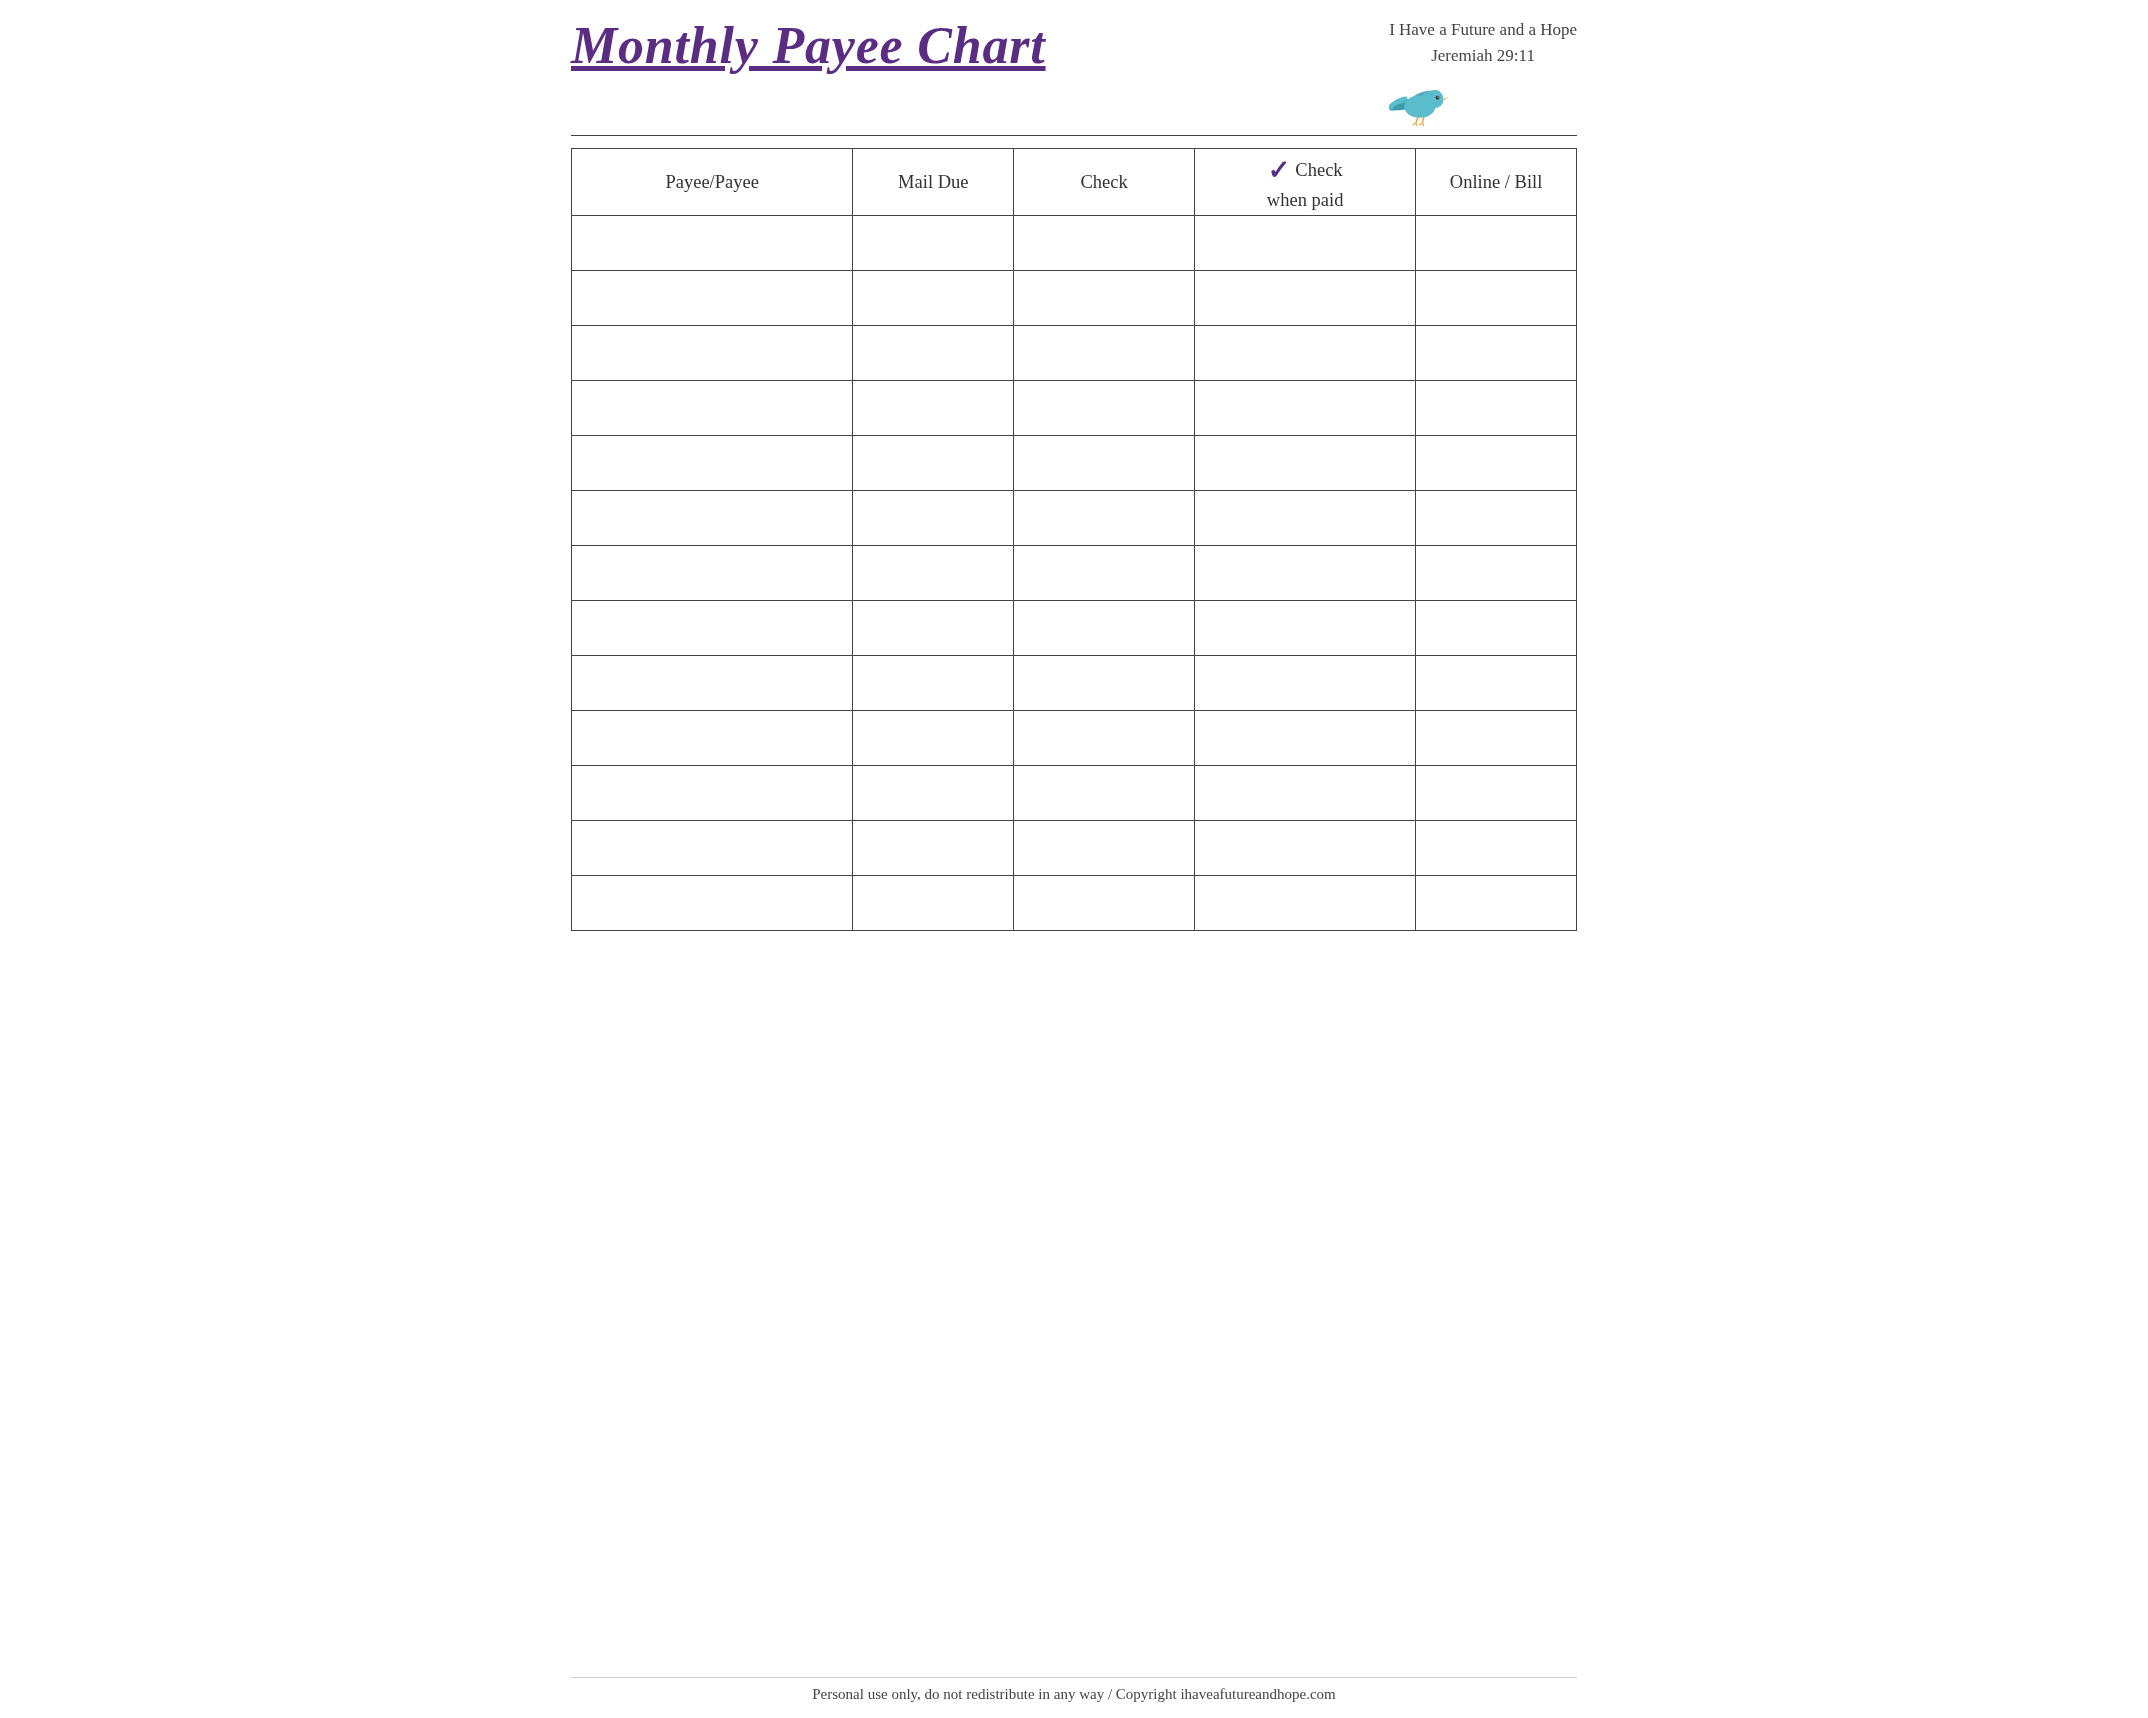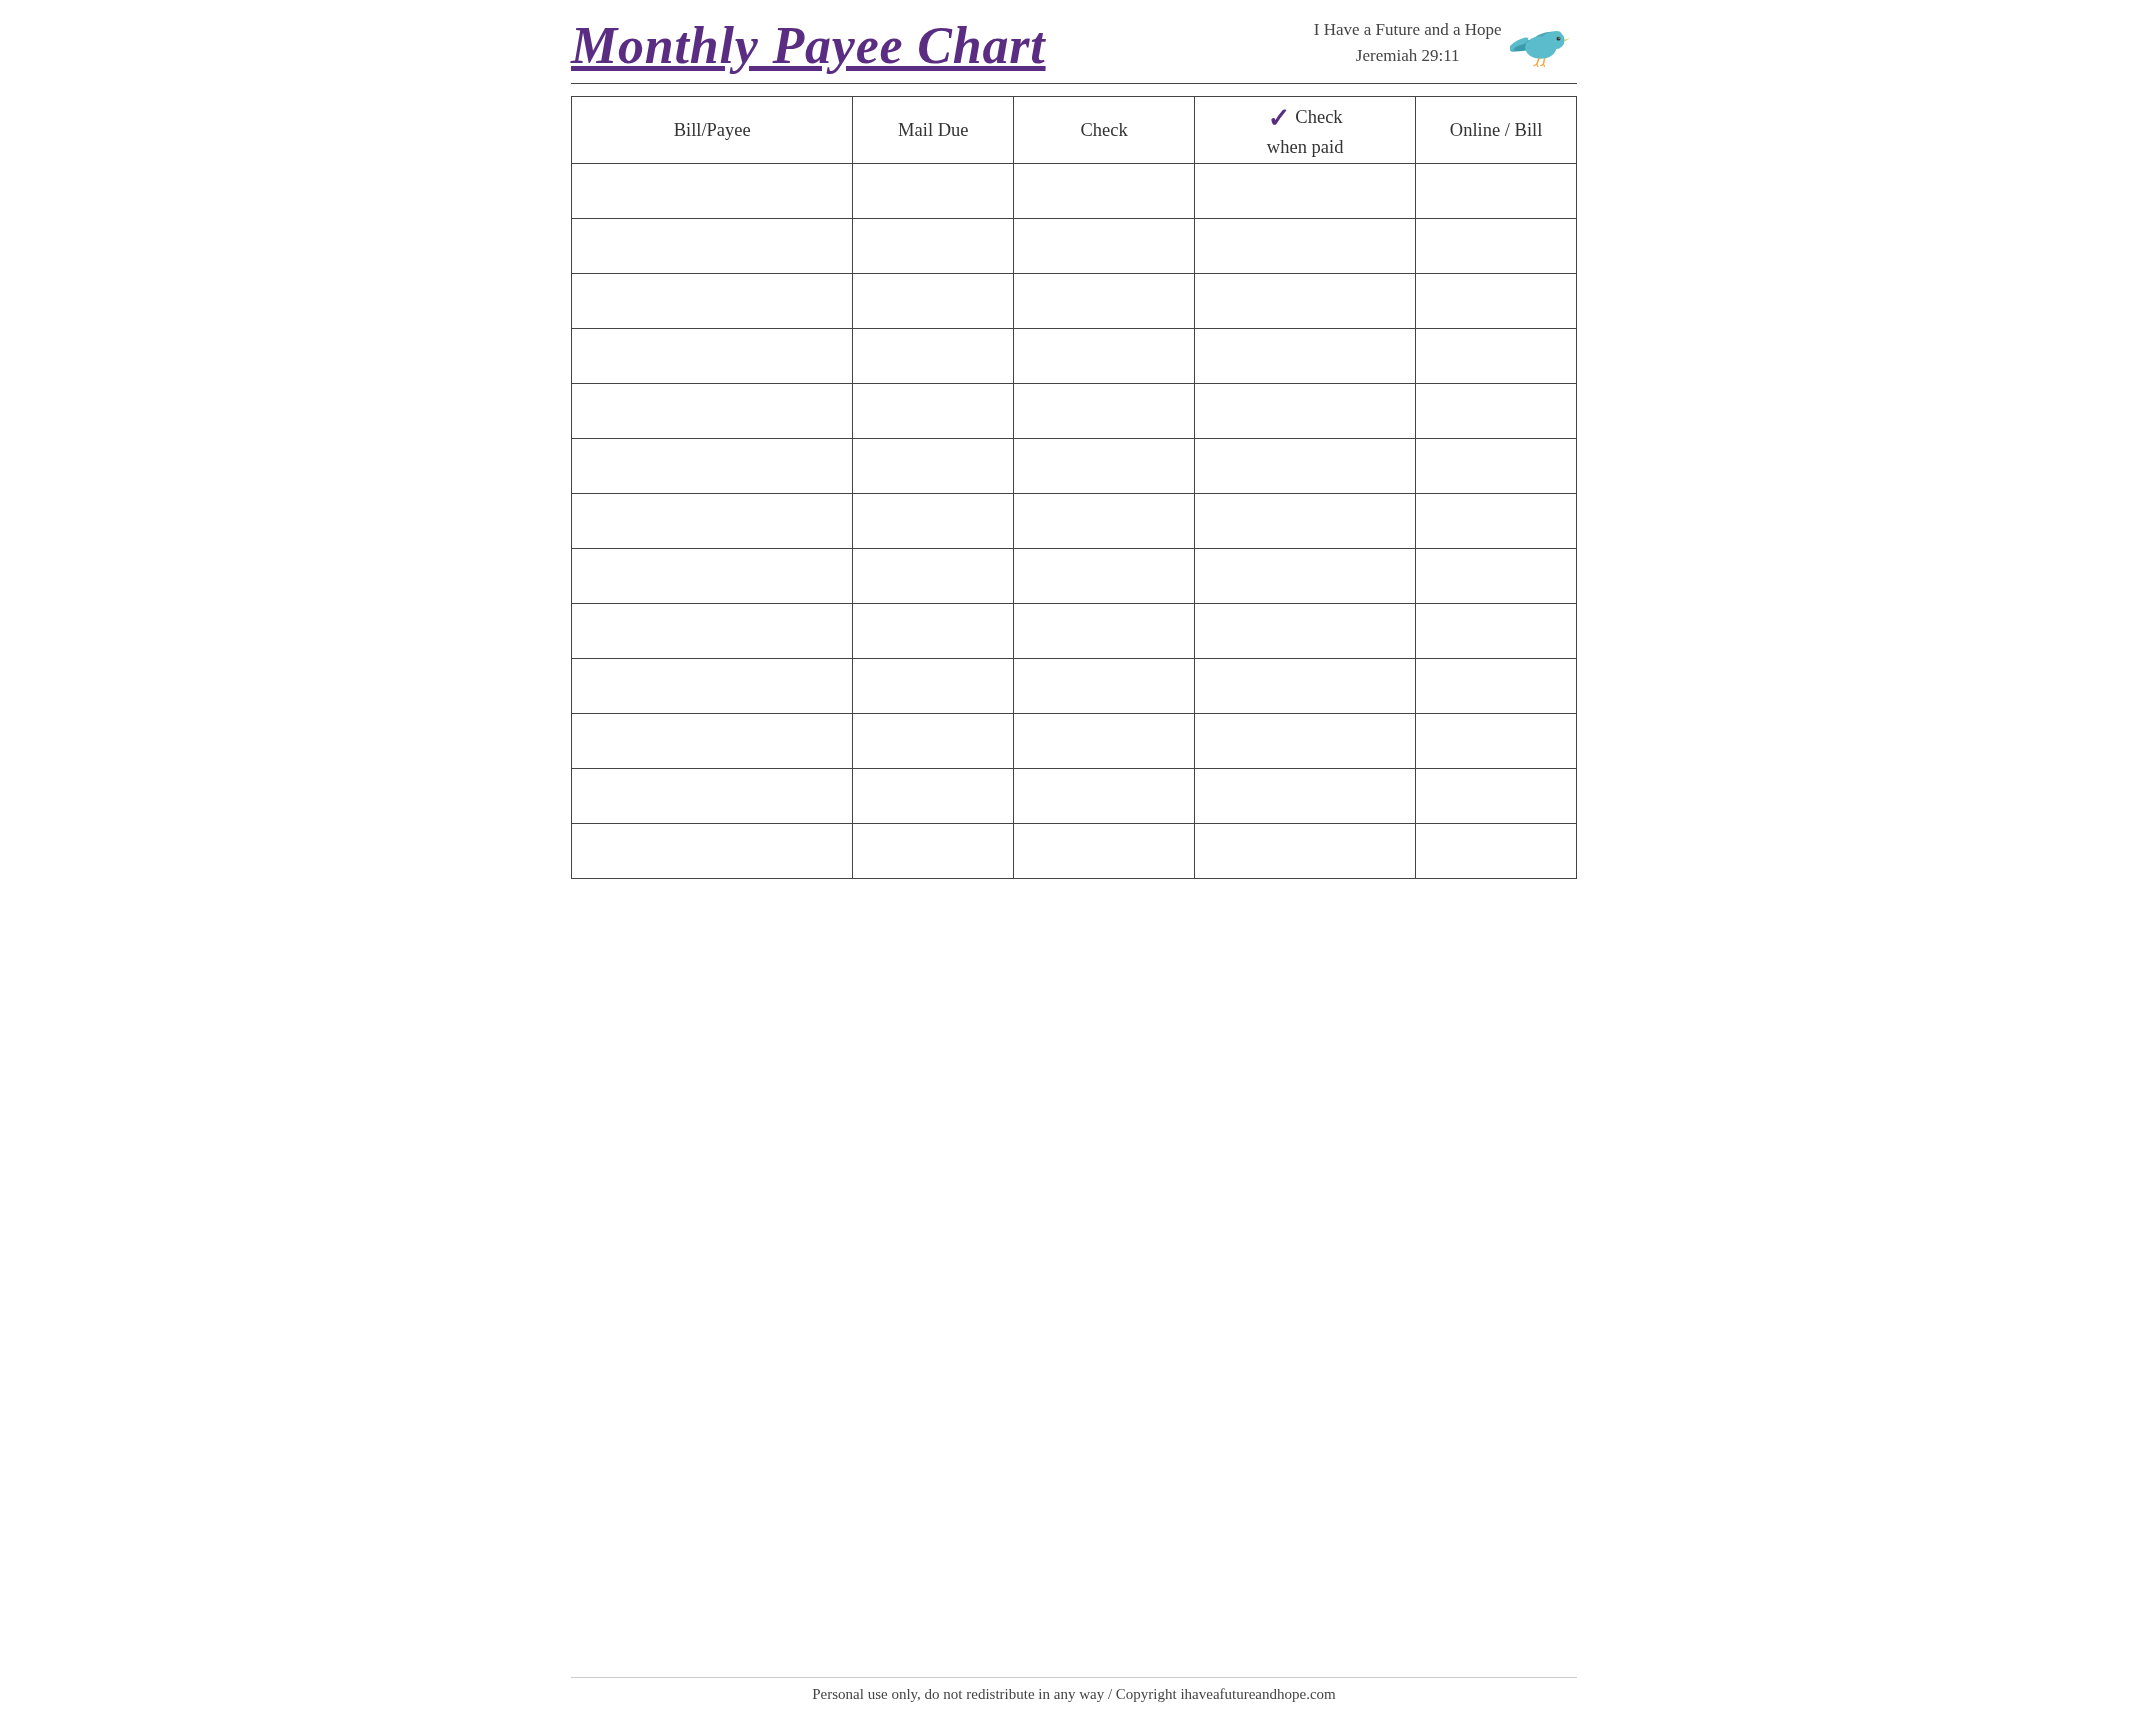--- a/index.html
+++ b/index.html
@@ -133,20 +133,21 @@
       color: #444;
       font-family: Georgia, serif;
       border-top: 0.8px solid #ccc;
       margin-top: 6.7px;
     }
 
     .header-right-content {
       display: flex;
       align-items: flex-start;
       gap: 8.4px;
+      flex-direction: column;
     }
   </style>
 </head>
 <body>
 
 <div class="page-wrapper">
 
   <div class="header">
     <div class="title-area">
       <span class="main-title">Monthly Payee Chart</span>
@@ -183,21 +184,21 @@
         <line x1="60" y1="85" x2="62" y2="90" stroke="#f0a030" stroke-width="2"></line>
       </svg>
     </div>
   </div>
 
   <div class="table-container">
     <table>
       <thead>
         <tr>
           <th class="col-bill">
-            <span>Bill/Payee</span>
+            <span>Payee/Payee</span>
           </th>
           <th class="col-date">
             <span>Mail Due</span>
           </th>
           <th class="col-amount">
             <span>Check</span>
           </th>
           <th class="col-check">
             <div class="check-header">
               <div class="check-header-inner">

